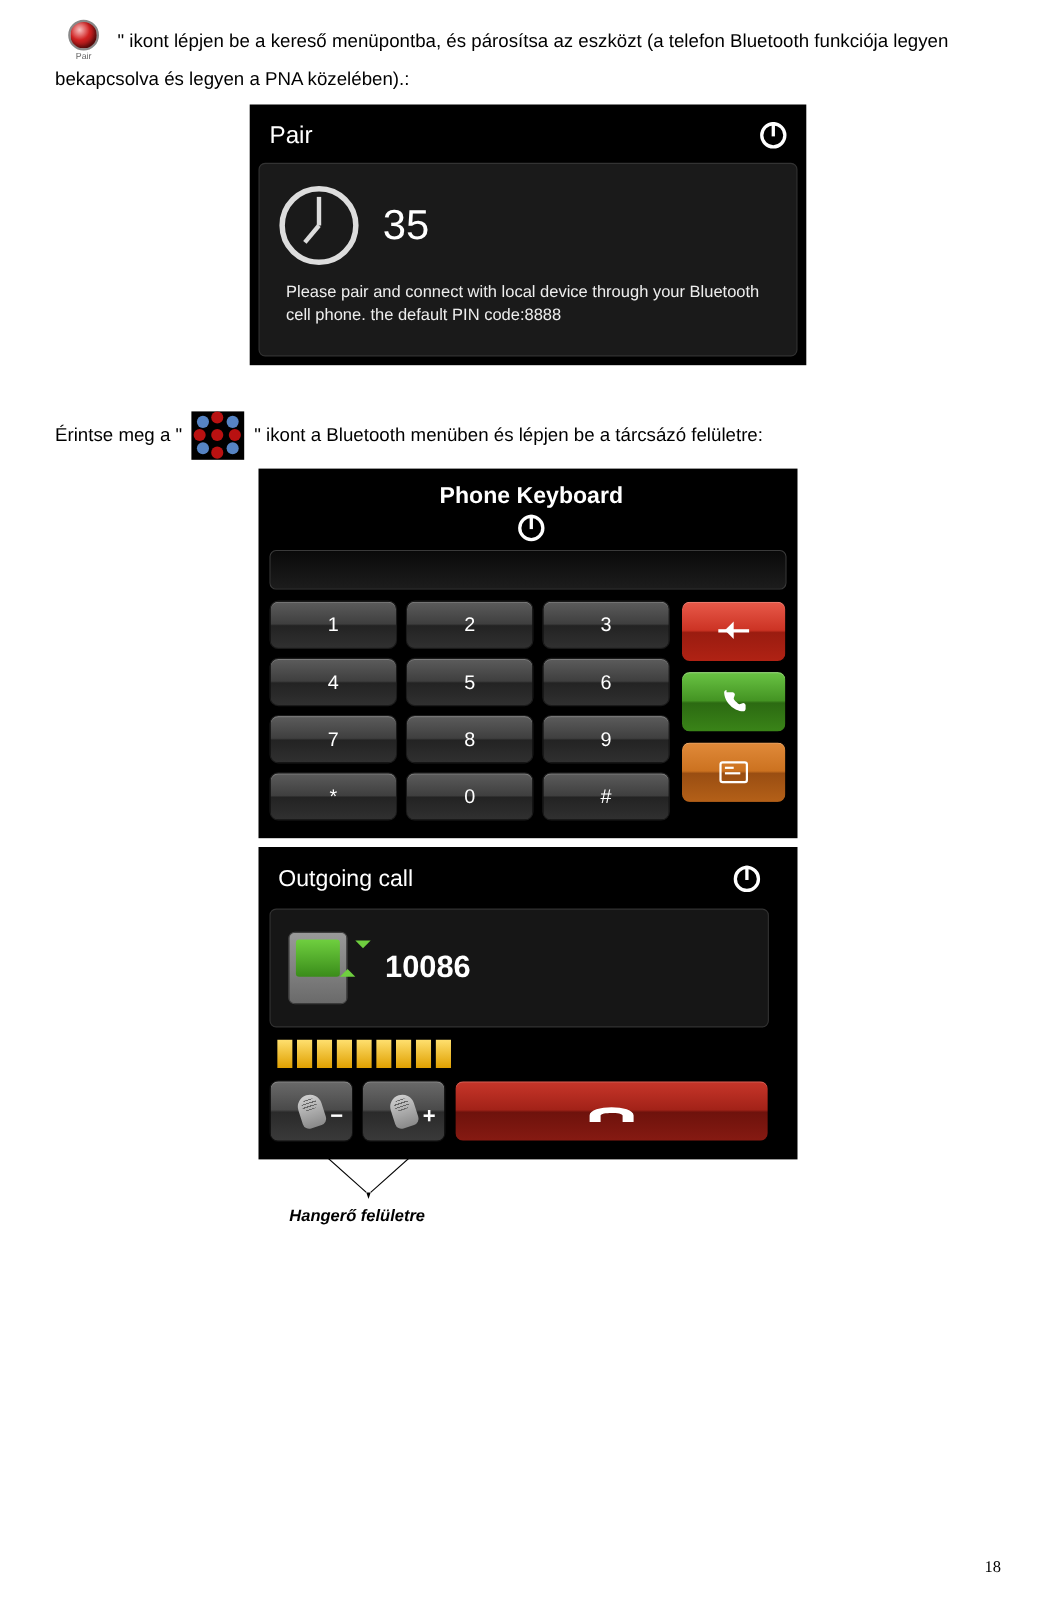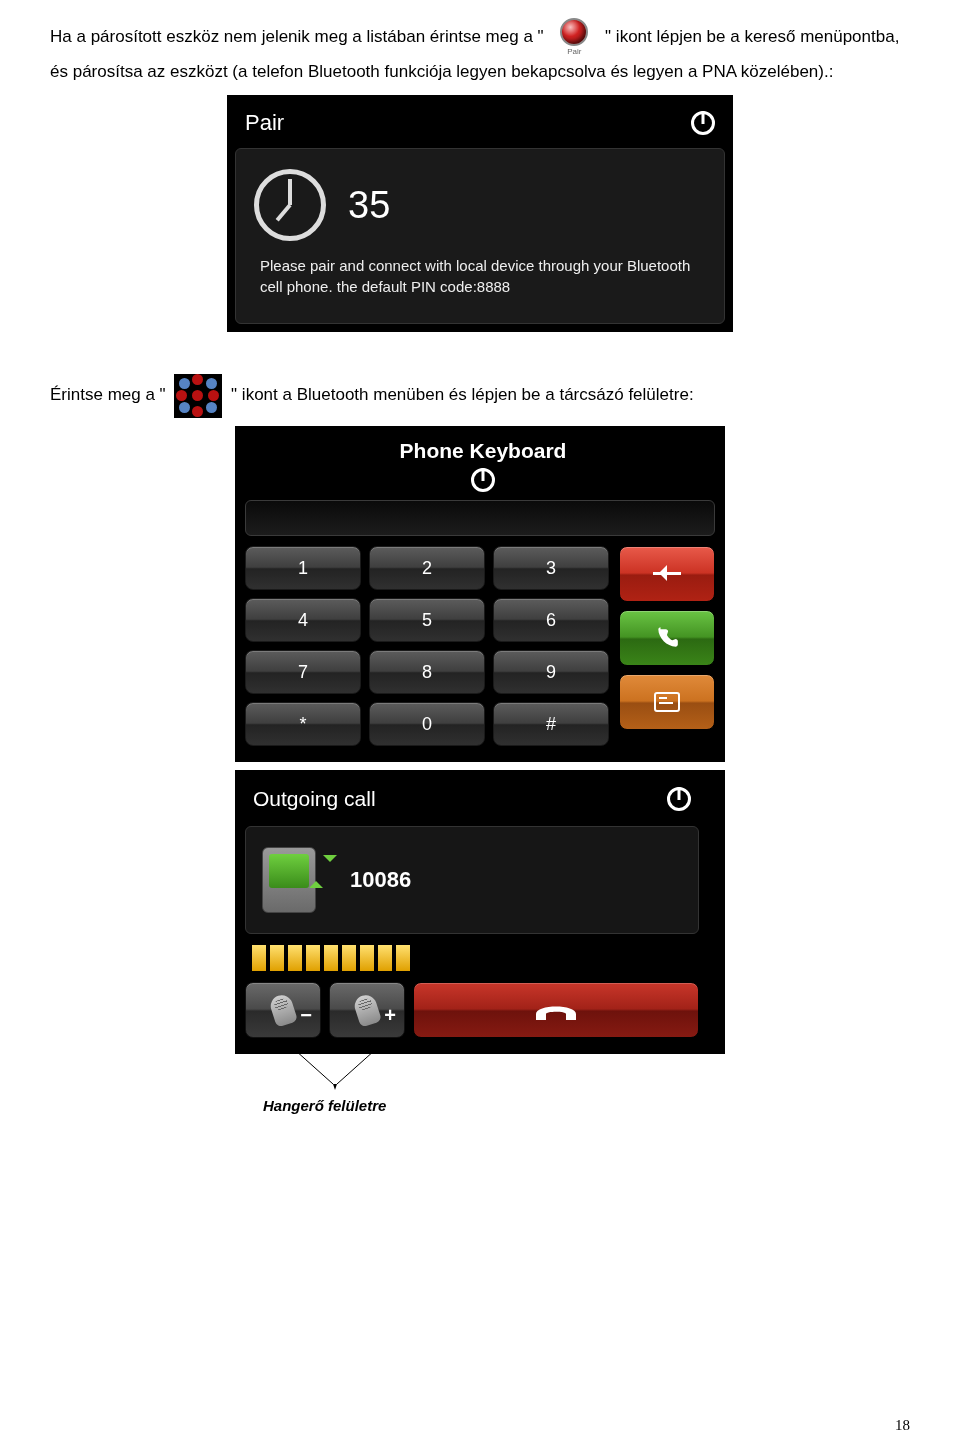--- a/index.html
+++ b/index.html
@@ -220,21 +220,21 @@
   .pda-arrows {
     position:absolute; right:-22px; top:10px;
   }
   .pda-arrows .ar {
     width:0;height:0;
     border:7px solid transparent;
     margin-bottom:4px;
   }
   .pda-arrows .ar.up{border-bottom-color:#6fcf3f; transform:translateX(8px) rotate(40deg);}
   .pda-arrows .ar.dn{border-top-color:#6fcf3f; transform:rotate(40deg);}
-  .out-number { font-size:22px; font-weight:bold; color:#fff;}
+  .out-number { font-size:28px; font-weight:bold; color:#fff;}
   .out-sig {
     margin: 0 10px 10px 16px;
     display:flex; gap:2px;
   }
   .out-sig .bar {
     width:16px; height:28px;
     background: linear-gradient(#ffe070,#e0a000);
     border:1px solid #000;
   }
   .out-bottom {
@@ -295,21 +295,20 @@
     position:absolute;
     bottom: 18px; right: 50px;
     font-size: 15px;
     font-family: Liberation Serif, serif;
   }
 </style>
 </head>
 <body>
 
 <p class="para1">
-  <span>Ha a párosított eszköz nem jelenik meg a listában érintse meg a "</span>
   <span class="pair-icon-wrap">
     <span class="pair-icon-ball"></span>
     <span class="pair-icon-label">Pair</span>
   </span>
   <span>" ikont lépjen be a kereső menüpontba, és párosítsa az eszközt (a telefon Bluetooth funkciója legyen bekapcsolva és legyen a PNA közelében).:</span>
 </p>
 
 <div class="shot-pair">
   <div class="shot-header">
     <span>Pair</span>

